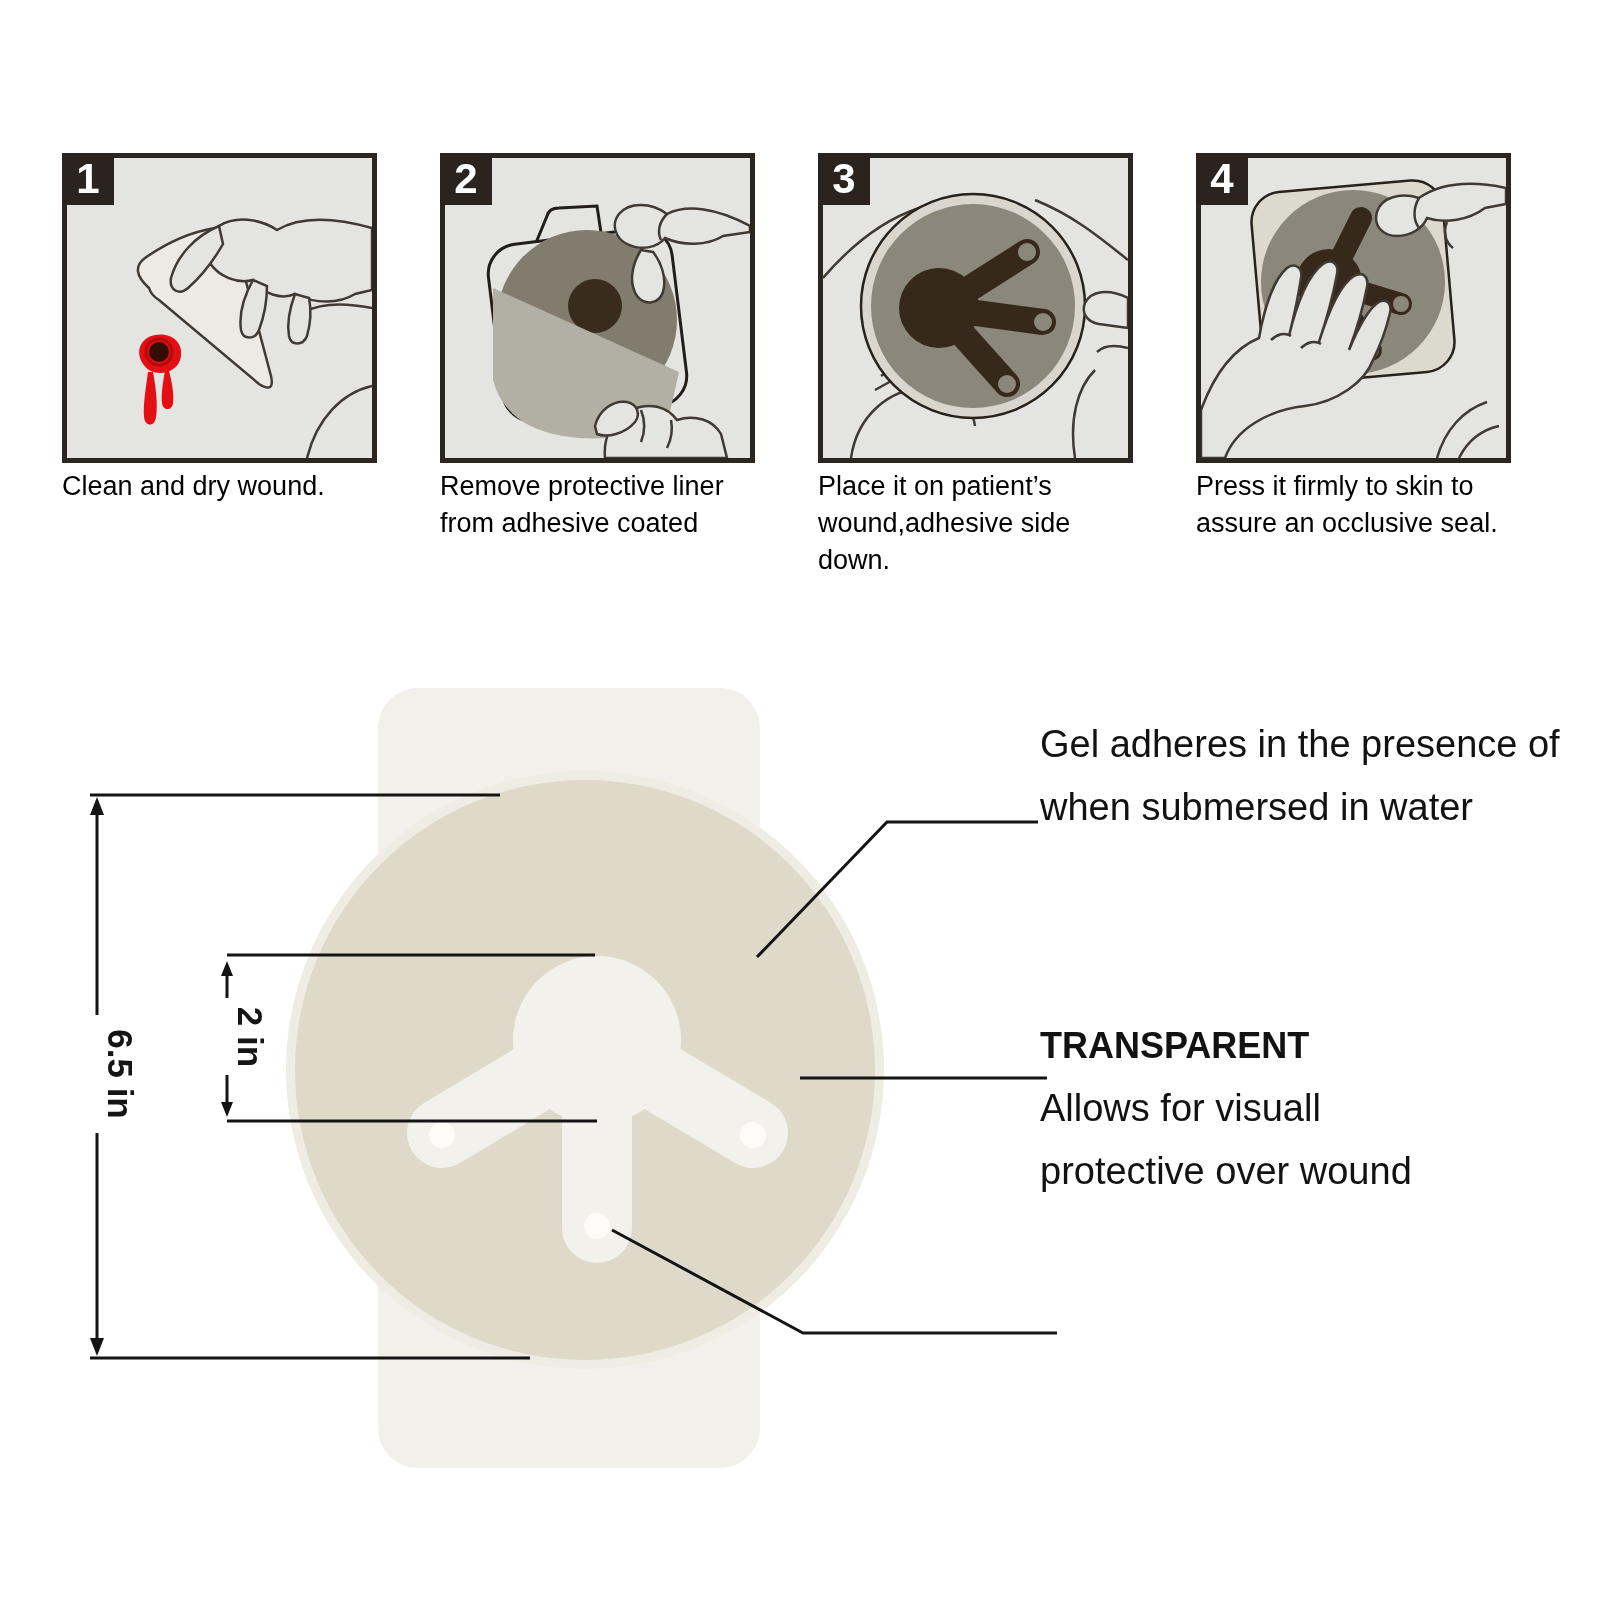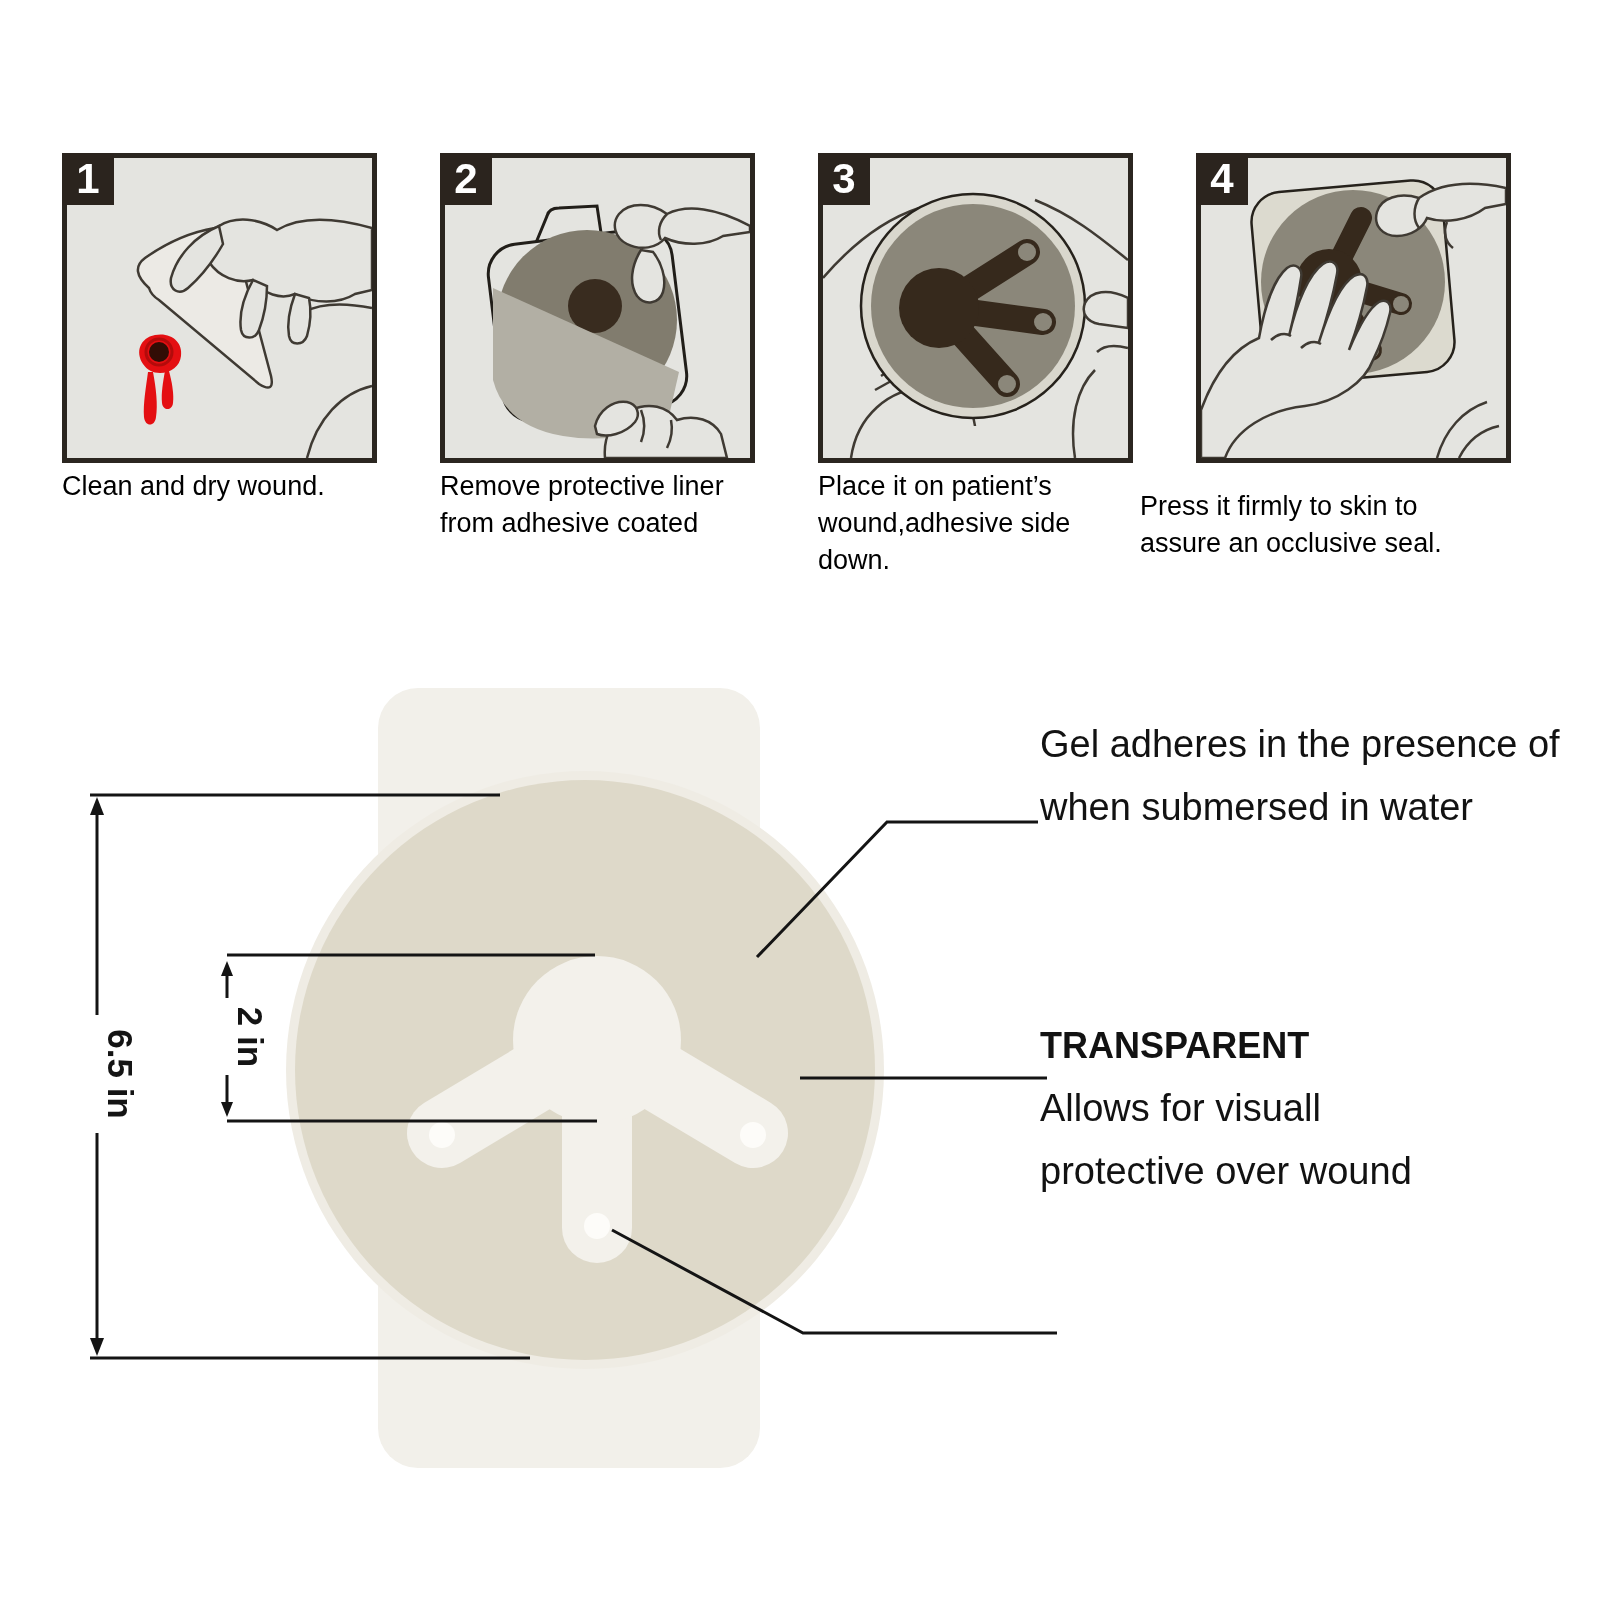--- a/index.html
+++ b/index.html
@@ -137,21 +137,21 @@
       </g>
       <g>
         <path class="handfill" d="M 0,300 L 0,252 C 14,214 34,190 58,180 C 64,146 74,120 86,110 C 94,104 102,110 100,120 C 97,140 92,162 88,178 C 96,144 108,116 122,106 C 131,100 138,106 136,116 C 132,138 124,166 118,184 C 128,152 140,126 153,118 C 162,113 168,119 166,129 C 162,150 154,176 148,192 C 158,168 168,150 178,144 C 186,140 191,146 189,155 C 185,172 178,190 172,202 C 164,224 136,244 104,248 C 66,252 34,272 24,300 Z"></path>
         <path class="thin" d="M 70,182 C 76,176 84,174 90,178"></path>
         <path class="thin" d="M 100,190 C 106,184 114,182 120,186"></path>
       </g>
       <path class="thin" d="M 236,300 C 244,272 262,252 286,244"></path>
       <path class="thin" d="M 258,300 C 266,284 280,272 298,268"></path>
     </svg>
   </div>
-  <div class="caption" style="left:1140px;margin-top:20px;">
+  <div class="caption" style="left:1196px;">
     <div>Press it firmly to skin to</div>
     <div>assure an occlusive seal.</div>
   </div>
 
   <svg class="diagram-svg" viewBox="0 0 1050 910">
 
     <rect x="338" y="33" width="382" height="780" rx="40" fill="#f2f0ea"></rect>
 
     <circle cx="545" cy="415" r="299" fill="#efece4"></circle>
     <circle cx="545" cy="415" r="290" fill="#ded9c9"></circle>

